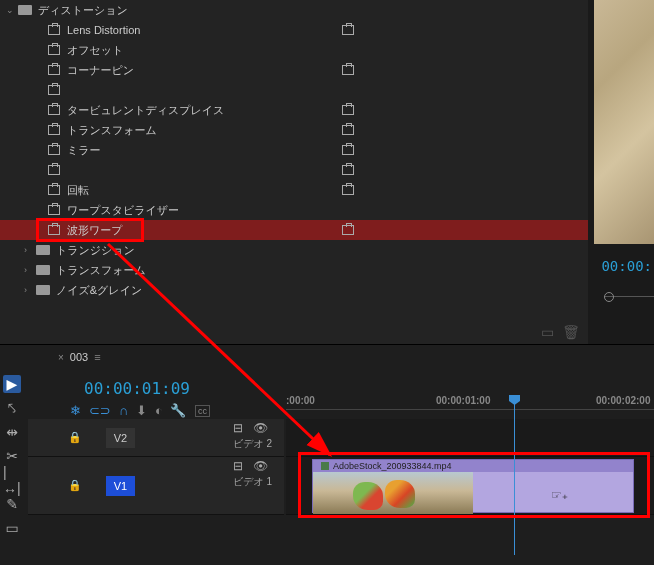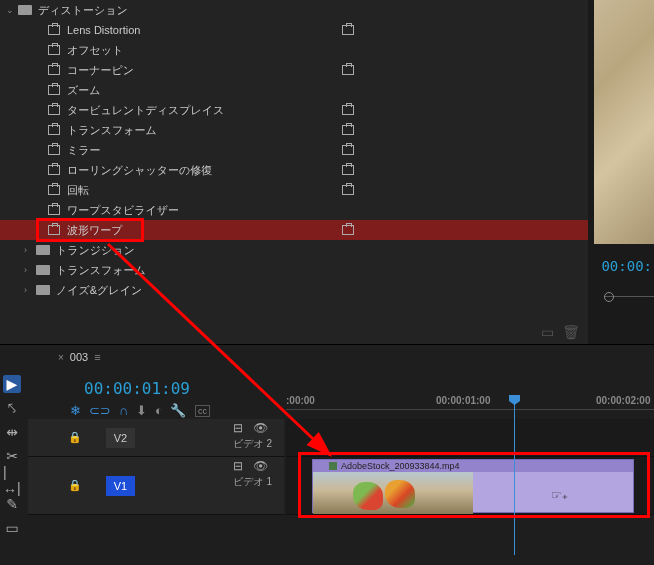--- a/index.html
+++ b/index.html
@@ -58,21 +58,21 @@
 .track-name.active { background: #1d4ed8; color: #fff; }
 .track-controls { position: absolute; right: 12px; top: 2px; display: flex; flex-direction: column; gap: 2px; }
 .track-controls-row { display: flex; gap: 10px; color: #aaa; font-size: 12px; }
 .track-sublabel { font-size: 10px; color: #aaa; }
 
 .track-lane { position: absolute; left: 286px; right: 0; background: #1a1a1a; border-bottom: 1px solid #111; }
 .lane-v2 { top: 74px; height: 38px; }
 .lane-v1 { top: 112px; height: 58px; }
 
 .clip { position: absolute; top: 2px; left: 26px; width: 322px; height: 54px; background: #b3a6e0; border: 1px solid #7a6bb8; }
-.clip-header { height: 12px; background: #9283cc; display: flex; align-items: center; padding-left: 16px; gap: 4px; }
+.clip-header { height: 12px; background: #9283cc; display: flex; align-items: center; padding-left: 8px; gap: 4px; }
 .clip-fx { width: 8px; height: 8px; background: #4a7a4a; }
 .clip-title { font-size: 9px; color: #222; }
 .clip-thumb { position: absolute; top: 12px; left: 0; width: 160px; height: 42px; background: linear-gradient(180deg, #b8c8d0 0%, #c9b896 45%, #8a7a55 100%); overflow: hidden; }
 .bird { position: absolute; border-radius: 40% 50% 30% 50%; }
 .bird1 { left: 40px; top: 10px; width: 30px; height: 28px; background: linear-gradient(135deg, #7eb850 40%, #d94530 60%); }
 .bird2 { left: 72px; top: 8px; width: 30px; height: 28px; background: linear-gradient(135deg, #e8a030 30%, #d84525 60%, #6a9840 90%); }
 .clip-cursor { position: absolute; top: 28px; left: 238px; font-size: 12px; color: #222; }
 
 .arrow-annotation { position: absolute; z-index: 200; pointer-events: none; }
 </style>
@@ -94,40 +94,38 @@
       <span class="effect-icon"></span>
       <span class="tree-label">オフセット</span>
     </div>
   <div class="tree-row indent-2">
       <span class="effect-icon"></span>
       <span class="tree-label">コーナーピン</span>
       <span class="row-extra effect-icon"></span>
     </div>
   <div class="tree-row indent-2">
       <span class="effect-icon"></span>
-      <span class="tree-label">ズーム</span>
     </div>
   <div class="tree-row indent-2">
       <span class="effect-icon"></span>
       <span class="tree-label">タービュレントディスプレイス</span>
       <span class="row-extra effect-icon"></span>
     </div>
   <div class="tree-row indent-2">
       <span class="effect-icon"></span>
       <span class="tree-label">トランスフォーム</span>
       <span class="row-extra effect-icon"></span>
     </div>
   <div class="tree-row indent-2">
       <span class="effect-icon"></span>
       <span class="tree-label">ミラー</span>
       <span class="row-extra effect-icon"></span>
     </div>
   <div class="tree-row indent-2">
       <span class="effect-icon"></span>
-      <span class="tree-label">ローリングシャッターの修復</span>
       <span class="row-extra effect-icon"></span>
     </div>
   <div class="tree-row indent-2">
       <span class="effect-icon"></span>
       <span class="tree-label">回転</span>
       <span class="row-extra effect-icon"></span>
     </div>
   <div class="tree-row indent-2">
       <span class="effect-icon"></span>
       <span class="tree-label">ワープスタビライザー</span>

